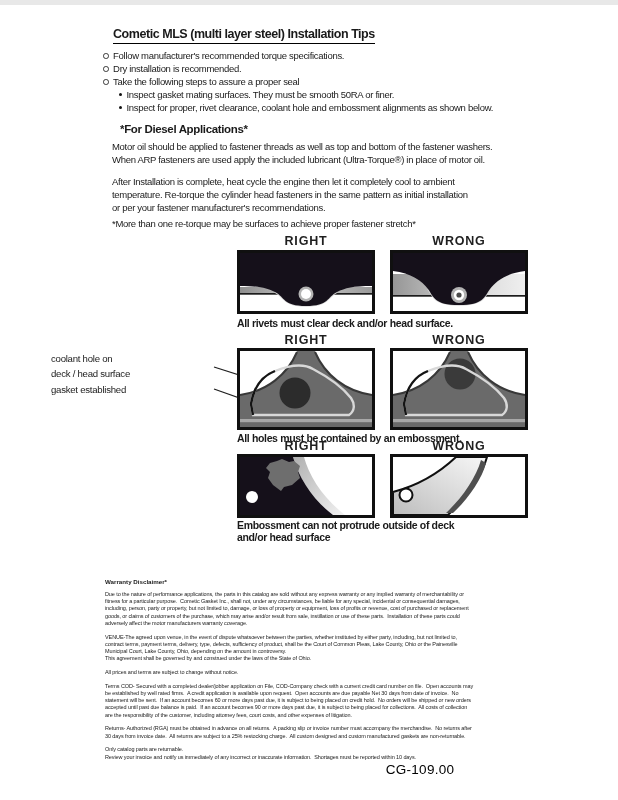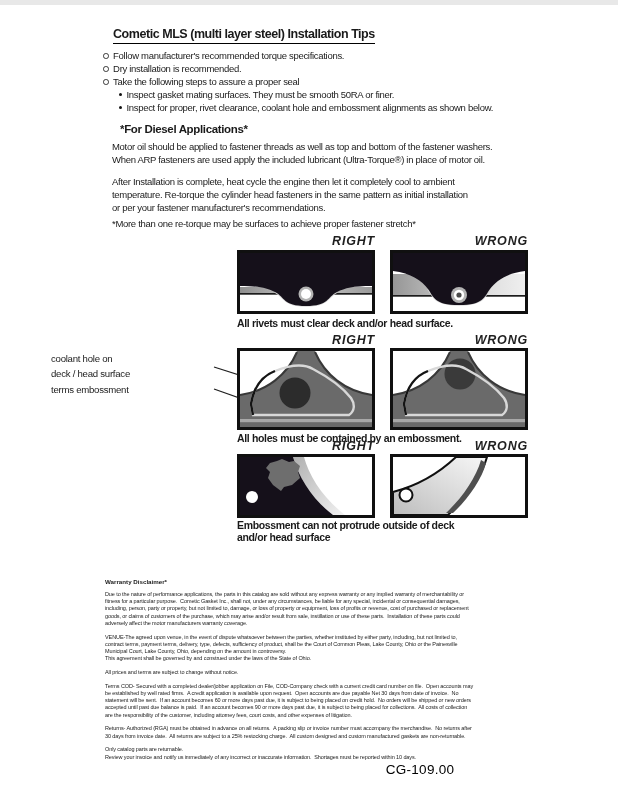--- a/index.html
+++ b/index.html
@@ -14,21 +14,21 @@
     border-bottom:1.6px solid #000;padding-bottom:2px;white-space:pre;
   }
   .bullets{left:103px;top:44px;font-size:9.5px;letter-spacing:-0.3px;line-height:13px;width:440px;}
   .bullet-row{display:flex;}
   .bullet-row.sub{margin-left:16px;}
   .o-mark{width:3.6px;height:3.6px;border:1px solid #3a3a3a;border-radius:50%;margin:4px 4.5px 0 0;flex:none;}
   .d-mark{width:3.4px;height:3.4px;background:#111;border-radius:50%;margin:4.8px 4px 0 0;flex:none;}
   .section-h{left:120px;top:118px;font-size:11.5px;font-weight:700;letter-spacing:-0.35px;white-space:pre;}
   .body-p{left:112px;font-size:9.5px;letter-spacing:-0.3px;line-height:13px;white-space:pre;}
   .fig-labels{left:237px;display:flex;font-size:12.5px;font-weight:700;letter-spacing:0.8px;color:#1f1f1f;}
-  .fig-labels span{width:138px;text-align:right;font-style:italic;}
+  .fig-labels span{width:138px;text-align:center;}
   .fig-labels span + span{margin-left:15px;}
   .fig-panels{left:237px;display:flex;}
   .fig-panels svg + svg{margin-left:15px;}
   .fig-caption{left:237px;font-size:10.5px;font-weight:700;letter-spacing:-0.35px;line-height:11.5px;white-space:pre;}
   .annotation{right:407px;width:160px;text-align:left;font-size:9.6px;letter-spacing:-0.25px;line-height:15px;white-space:pre;}
   .disclaimer{left:105px;top:573px;width:430px;}
   .disc-h{font-size:6.2px;font-weight:700;margin:0 0 6px 0;white-space:pre;}
   .disc-p{font-size:5.5px;letter-spacing:-0.1px;line-height:7.2px;margin:0 0 6.6px 0;white-space:pre;color:#222;}
   .footer-code{left:340px;top:757px;width:160px;text-align:center;font-size:13.5px;letter-spacing:0.3px;color:#000000;white-space:pre;}
 </style>
@@ -110,21 +110,21 @@
     </svg>
   </div>
   <div class="abs fig-caption" style="top:313px;">All rivets must clear deck and/or head surface.</div>
 
   <div class="abs fig-labels" style="top:328px;">
     <span>RIGHT</span>
     <span>WRONG</span>
   </div>
   <div class="abs annotation" style="top:346px;">coolant hole on
 deck / head surface</div>
-  <div class="abs annotation" style="top:377px;">terms embossment</div>
+  <div class="abs annotation" style="top:377px;">gasket established</div>
   <svg class="abs" style="left:130px;top:348px;" width="180" height="58" viewBox="0 0 180 58">
     <line x1="84" y1="14" x2="165" y2="40" stroke="#1f1f1f" stroke-width="1.2"></line>
     <line x1="84" y1="36" x2="129" y2="52" stroke="#1f1f1f" stroke-width="1.2"></line>
   </svg>
   <div class="abs fig-panels" style="top:343px;">
     <svg width="138" height="82" viewBox="0 0 138 82">
       <rect x="1.5" y="1.5" width="135" height="79" fill="#6a6a6a" stroke="#101010" stroke-width="3"></rect>
       <path d="M3,3 L3,47 C30,43 50,27 60,4 L60,3 Z" fill="#ffffff"></path>
       <path d="M135,3 L135,47 C108,43 88,27 78,4 L78,3 Z" fill="#ffffff"></path>
       <rect x="3" y="71" width="132" height="3.2" fill="#a8a8a8"></rect>

